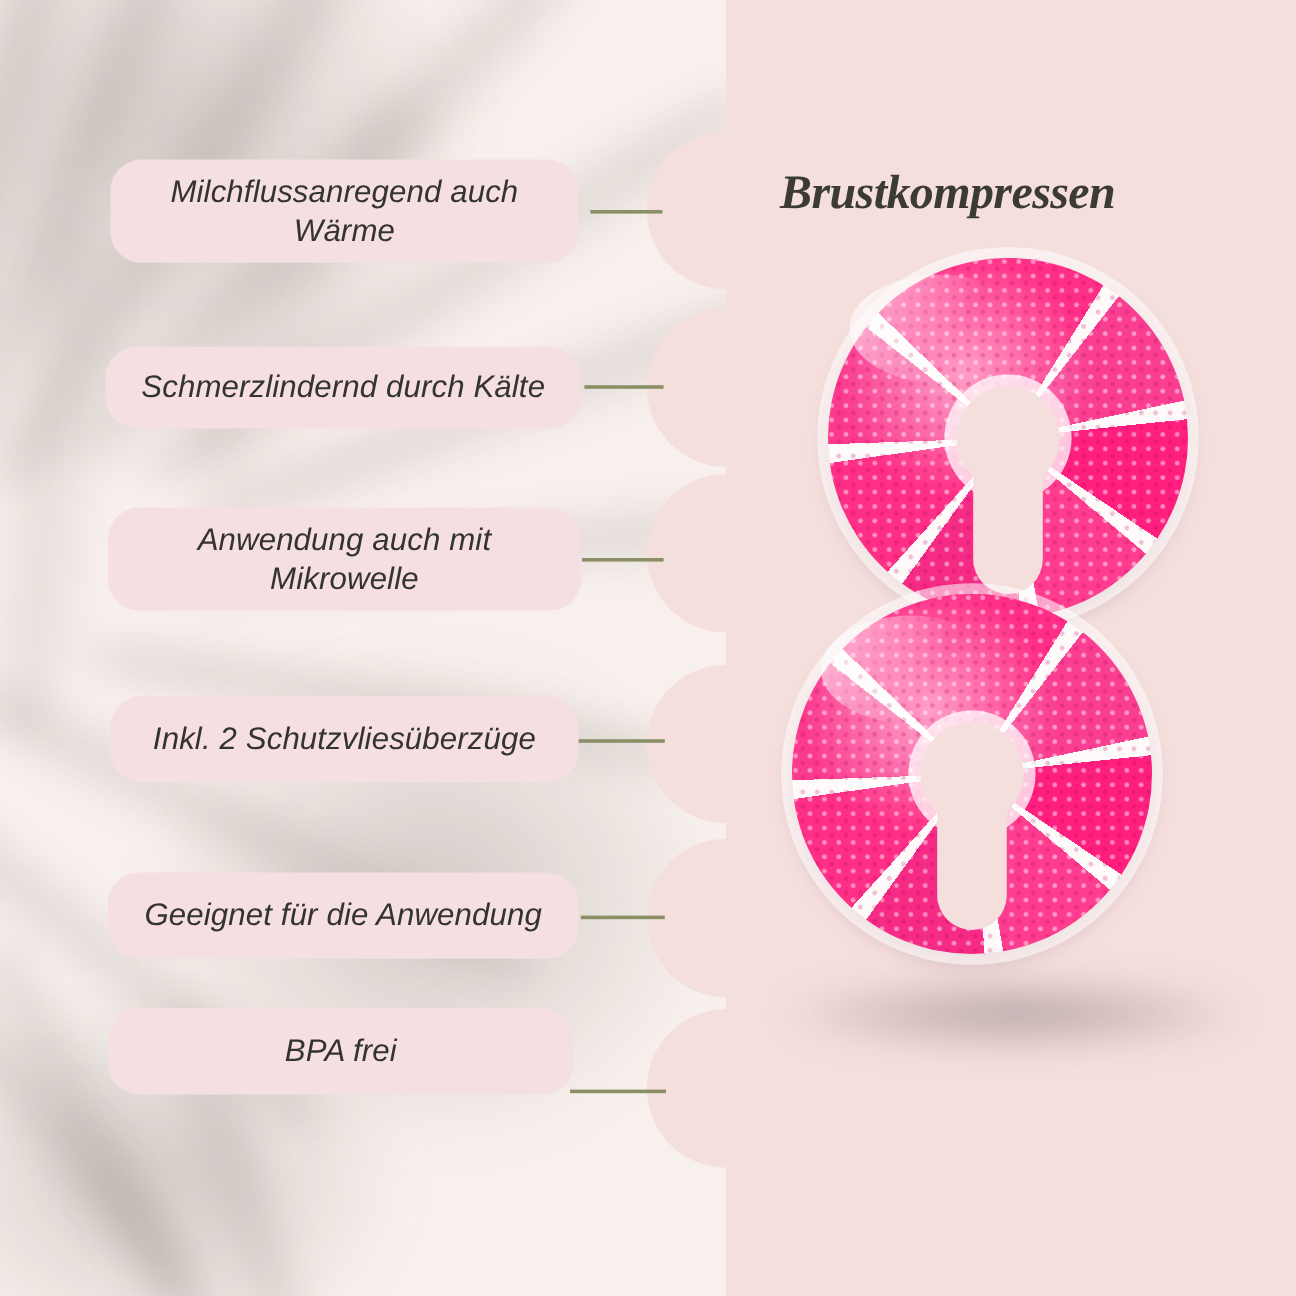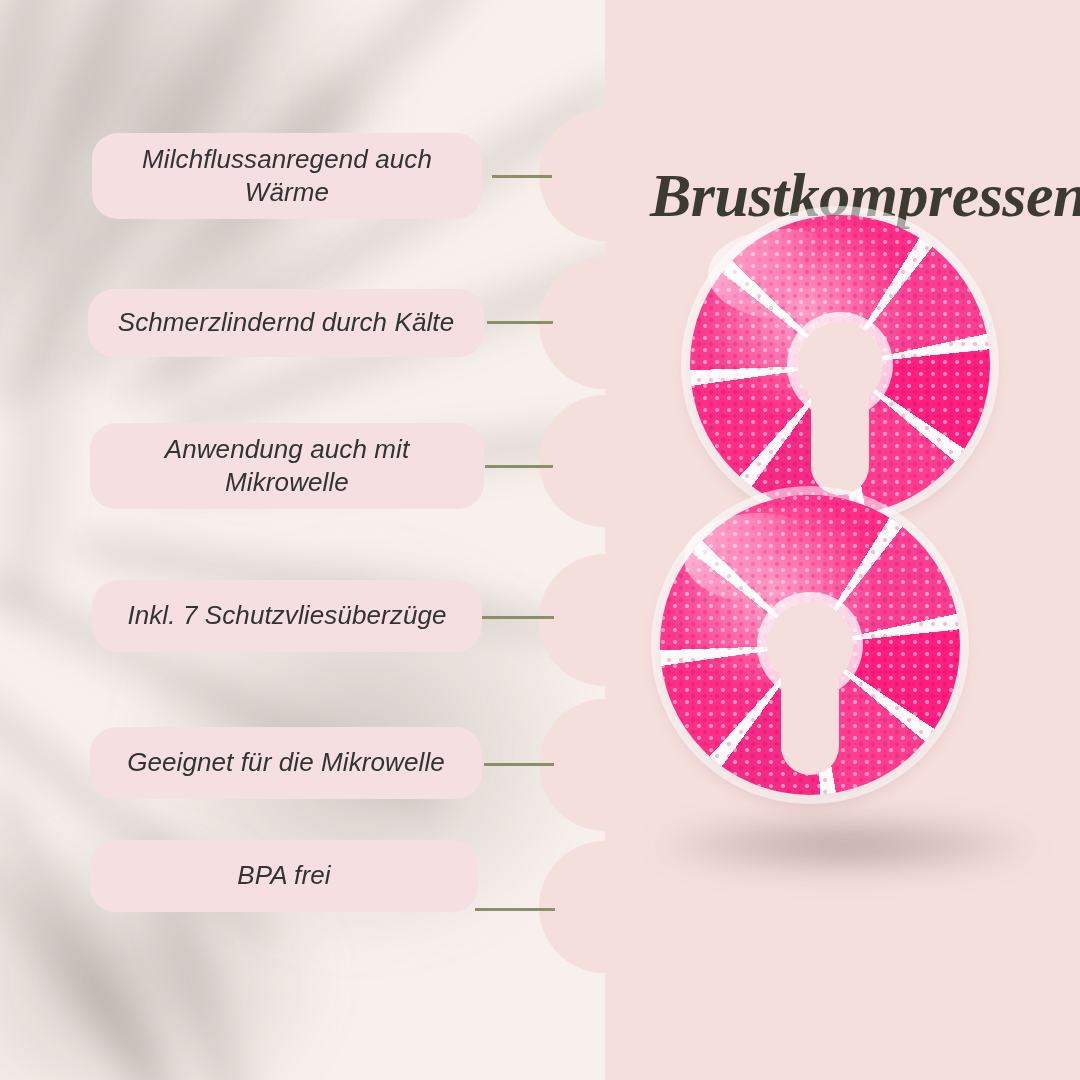--- a/index.html
+++ b/index.html
@@ -81,25 +81,24 @@
     height:3px;
     background:#8a8f68;
   }
 
   
   .title{
     position:absolute;
     left:650px;top:136px;width:400px;
     font-family:"Liberation Serif", serif;
     font-style:italic;font-weight:bold;
-    font-size:62px;
+    font-size:40px;
     letter-spacing:-0.5px;
     color:#3b3b33;
     white-space:nowrap;
-    margin-top:24px;
   }
 
   
   .product{position:absolute;left:620px;top:215px;width:450px;height:700px;}
   .prod-shadow{
     position:absolute;left:30px;top:600px;width:390px;height:60px;
     background:radial-gradient(ellipse at center, rgba(90,75,78,.40) 0%, rgba(90,75,78,.18) 45%, rgba(90,75,78,0) 72%);
     filter:blur(14px);
     border-radius:50%;
   }
@@ -204,25 +203,25 @@
 
   <div class="chip" style="left:88px;top:289px;width:396px;height:68px;text-align:right;">
     <span>Schmerzlindernd durch Kälte</span>
   </div>
 
   <div class="chip" style="left:90px;top:423px;width:394px;height:86px;">
     <span>Anwendung auch mit Mikrowelle</span>
   </div>
 
   <div class="chip" style="left:92px;top:580px;width:390px;height:72px;">
-    <span>Inkl. 7 Schutzvliesüberzüge</span>
+    <span>Inkl. 2 Schutzvliesüberzüge</span>
   </div>
 
   <div class="chip" style="left:90px;top:727px;width:392px;height:72px;">
-    <span>Geeignet für die Mikrowelle</span>
+    <span>Geeignet für die Anwendung</span>
   </div>
 
   <div class="chip" style="left:90px;top:840px;width:388px;height:72px;">
     <span>BPA frei</span>
   </div>
 
   <div class="title">Brustkompressen</div>
 
   <div class="product">
     <div class="prod-shadow"></div>

